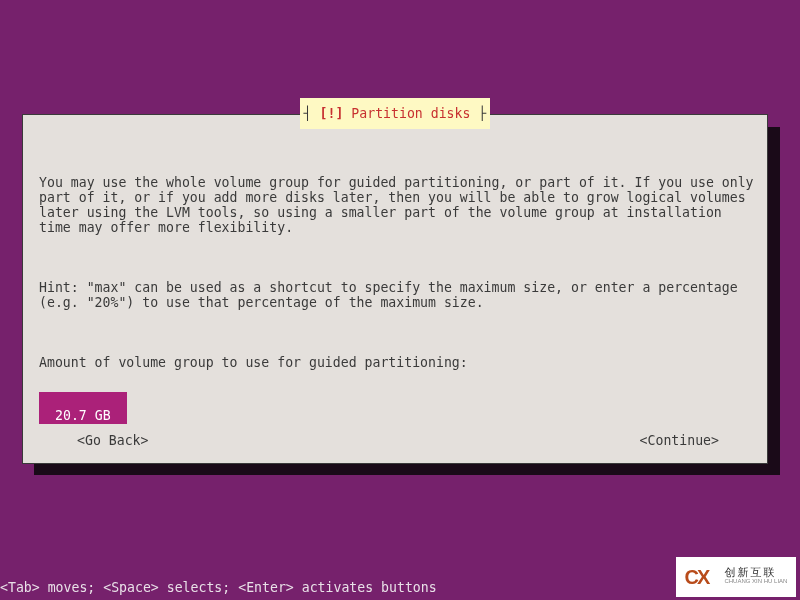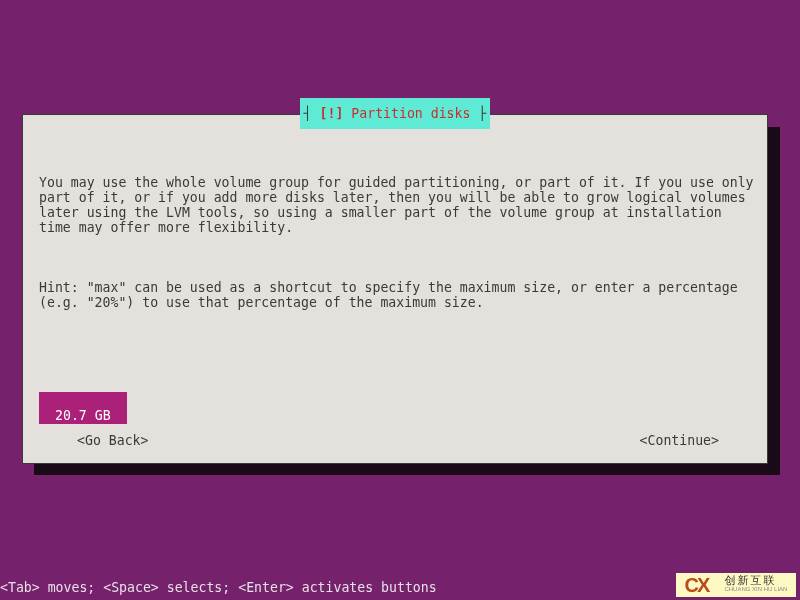--- a/index.html
+++ b/index.html
@@ -47,21 +47,21 @@
   }
   .dialog-title {
     position: absolute;
     top: -9px;
     left: 0;
     right: 0;
     text-align: center;
     pointer-events: none;
   }
   .dialog-title-inner {
-    background: #5eead4;
+    background: #fef9c3;
     padding: 8px 4px;
   }
   .title-bracket { color: #3a3a3a; }
   .title-bang { color: #c73030; font-weight: bold; }
   .title-text { color: #c73030; }
   .content {
     position: absolute;
     top: 30px;
     left: 16px;
     right: 8px;
@@ -116,22 +116,22 @@
     left: 0;
     bottom: 5px;
     color: #e9e1e8;
     white-space: pre;
   }
   .watermark {
     position: absolute;
     right: 4px;
     bottom: 3px;
     width: 120px;
-    height: 24px;
-    background: #fef9c3;
+    height: 40px;
+    background: #ffffff;
     display: flex;
     align-items: center;
     justify-content: center;
     font-family: Arial, sans-serif;
   }
   .watermark .cx {
     font-weight: bold;
     color: #b84b1a;
     font-size: 20px;
     letter-spacing: -2px;
@@ -163,20 +163,21 @@
 
   <div class="dialog-title">
     <span class="dialog-title-inner">
       <span class="title-bracket">┤ </span><span class="title-bang">[!]</span><span> </span><span class="title-text">Partition disks</span><span class="title-bracket"> ├</span>
     </span>
   </div>
 
   <div class="content">
     <p>You may use the whole volume group for guided partitioning, or part of it. If you use only part of it, or if you add more disks later, then you will be able to grow logical volumes later using the LVM tools, so using a smaller part of the volume group at installation time may offer more flexibility.</p>
     <p>Hint: "max" can be used as a shortcut to specify the maximum size, or enter a percentage (e.g. "20%") to use that percentage of the maximum size.</p>
+    <p class="prompt-line">Amount of volume group to use for guided partitioning:</p>
   </div>
 
   <div class="input-line">
     <span class="input-value">20.7 GB</span>
     <span class="input-fill">________________________________________________________________________________________________________________________________________________</span>
   </div>
 
   <div class="buttons">
     <span class="btn-back">&lt;Go Back&gt;</span>
     <span class="btn-continue">&lt;Continue&gt;</span>

